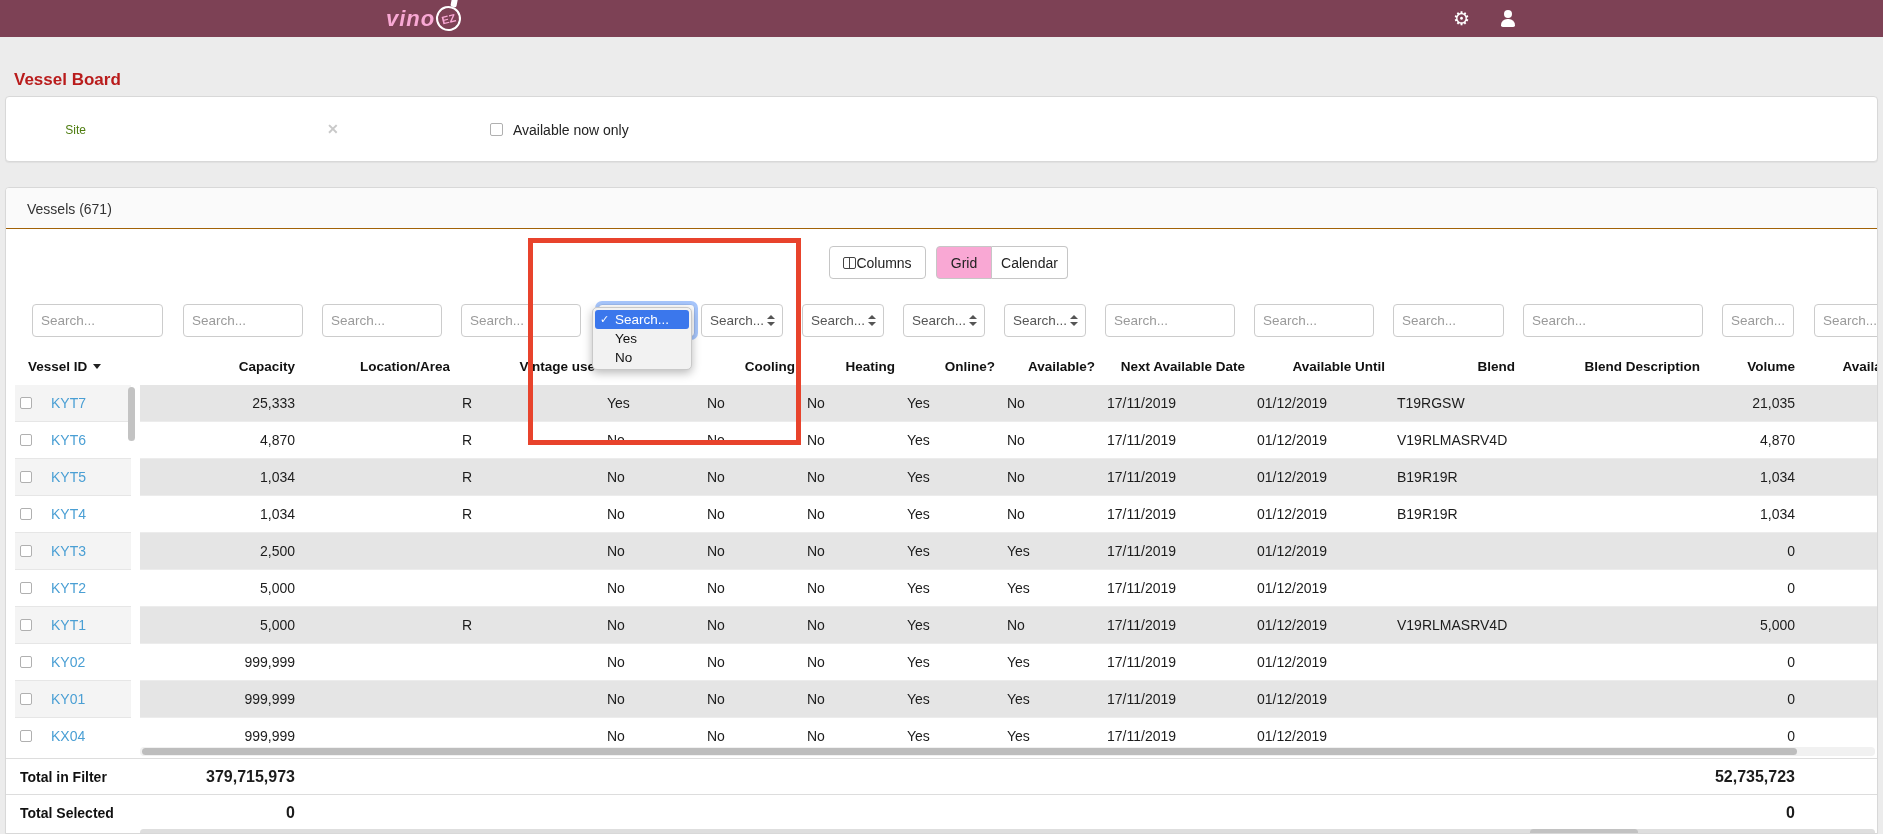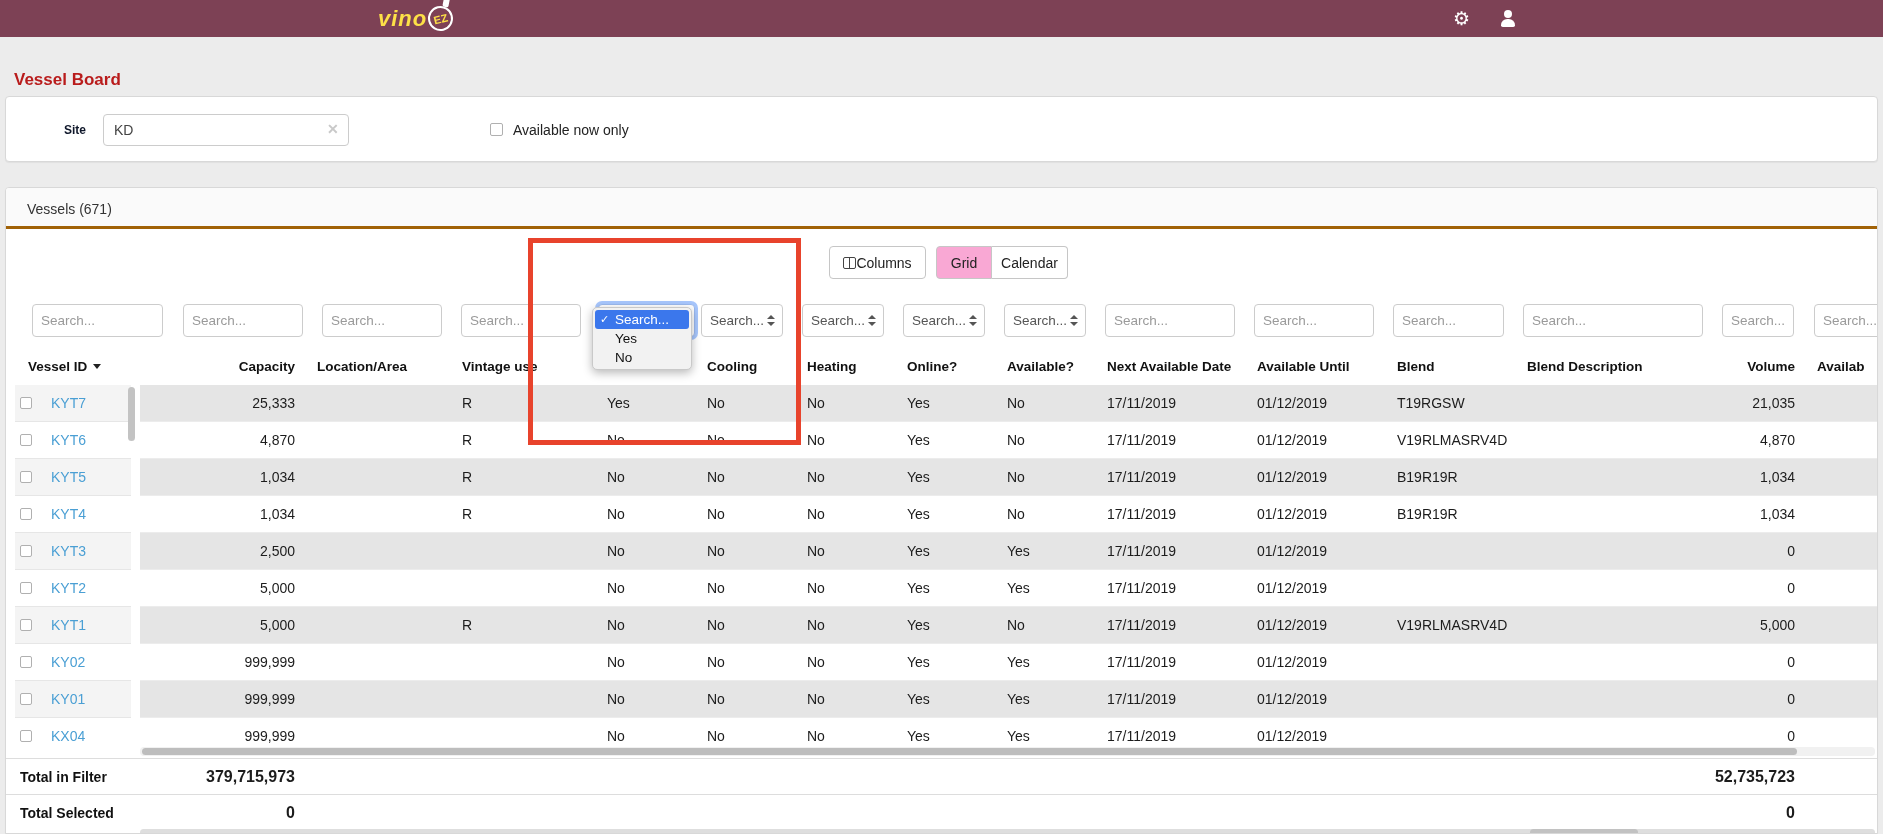--- a/index.html
+++ b/index.html
@@ -4,21 +4,21 @@
 <style>
   * { box-sizing: border-box; }
   html,body { margin:0; padding:0; }
   .page {
     position:relative; width:1883px; height:834px; background:#ececec;
     overflow:hidden; font-family:"Liberation Sans", sans-serif; color:#1c1c1c;
   }
 
   
   .nav { position:absolute; left:0; top:0; width:100%; height:37px; background:#7d4155; }
-  .logo { position:absolute; left:378px; top:0; height:37px; display:flex; align-items:center; color:#fde047; }
+  .logo { position:absolute; left:386px; top:0; height:37px; display:flex; align-items:center; color:#f9a8d4; }
   .logo-text { font-size:22px; font-weight:bold; font-style:italic; letter-spacing:1px; }
   .logo-badge { width:25px; height:25px; border:2px solid #fff; border-radius:50%;
     display:flex; align-items:center; justify-content:center; font-size:11px; font-weight:bold;
     transform:rotate(-14deg); margin-left:1px; position:relative; }
   .logo-badge::before { content:''; position:absolute; width:6px; height:10px; background:#fff;
     top:-9px; right:-2px; transform:rotate(25deg); border-radius:2px; }
   .nav-menu { position:absolute; left:473px; top:0; height:37px; display:flex; align-items:center;
     gap:28px; color:#fff; font-size:15px; white-space:nowrap; }
   .nav-item { cursor:default; }
   .nav-gear { position:absolute; left:1453px; top:0; height:37px; display:flex; align-items:center;
@@ -26,30 +26,30 @@
   .nav-user { position:absolute; left:1500px; top:10px; width:16px; height:17px; }
   .nav-user::before { content:''; position:absolute; left:4px; top:0; width:8px; height:8px; border-radius:50%; background:#fff; }
   .nav-user::after  { content:''; position:absolute; left:1px; top:9px; width:14px; height:8px; border-radius:7px 7px 2px 2px; background:#fff; }
 
   
   .page-title { position:absolute; left:14px; top:70px; font-size:17px; font-weight:bold; color:#b91c1c; }
 
   
   .card { background:#fff; border:1px solid #d8d8d8; border-radius:4px; box-shadow:0 1px 1px rgba(0,0,0,0.05); }
   .filter-card { position:absolute; left:5px; right:5px; top:96px; height:66px; }
-  .site-label { position:absolute; left:38px; top:26px; width:42px; text-align:right; font-size:12px; font-weight:bold; color:#0f172a; }
+  .site-label { position:absolute; left:38px; top:26px; width:42px; text-align:right; font-size:12px; font-weight:normal; color:#4d7c0f; }
   .site-input { position:absolute; left:97px; top:17px; width:246px; height:32px; border:1px solid #ccc; border-radius:4px;
     font-size:14px; color:#444; padding:0 28px 0 10px; font-family:"Liberation Sans",sans-serif; }
   .site-clear { position:absolute; left:321px; top:24px; color:#c9c9c9; font-size:14px; font-weight:bold; cursor:pointer; }
   .avail-checkbox { position:absolute; left:484px; top:26px; width:13px; height:13px; border:1px solid #b0b0b0; border-radius:2px; background:#fff; }
   .avail-label { position:absolute; left:507px; top:25px; font-size:14px; color:#222; }
 
   
   .vessels-card { position:absolute; left:5px; right:5px; top:187px; height:647px; border-radius:4px 4px 0 0; overflow:hidden; }
-  .panel-header { position:absolute; left:0; right:0; top:0; height:41px; background:#fafafa; border-bottom:3px solid #a16207; }
+  .panel-header { position:absolute; left:0; right:0; top:0; height:41px; background:#fafafa; border-bottom:1px solid #a16207; }
   .panel-title { position:absolute; left:21px; top:13px; font-size:14px; color:#333; }
 
   
   .btn { height:33px; background:#fff; border:1px solid #c6c6c6; font-size:14px; color:#222;
     font-family:"Liberation Sans",sans-serif; display:flex; align-items:center; justify-content:center; cursor:pointer; }
   .columns-btn { position:absolute; left:823px; top:58px; width:97px; border-radius:4px; }
   .columns-icon { width:13px; height:12px; border:1px solid #444; border-radius:2px; position:relative; }
   .columns-icon::after { content:''; position:absolute; left:5px; top:0; width:1px; height:10px; background:#444; }
   .btn-group { position:absolute; left:930px; top:58px; display:flex; }
   .btn-grid { width:56px; border-radius:4px 0 0 4px; background:#f9a8d4; }
@@ -81,21 +81,21 @@
   .dd-item .check { position:absolute; left:5px; top:0; font-size:11px; }
   .dd-item.selected { background:#3b77ec; color:#fff; }
 
   
   .cols-grid { display:grid; grid-template-columns:165px 145px 145px 100px 100px 100px 100px 100px 150px 140px 130px 185px 105px 85px; }
   .frozen-header { position:absolute; left:9px; top:160px; width:120px; height:37px; display:flex; align-items:center;
     padding-left:13px; font-size:13.5px; font-weight:bold; color:#111; }
   .sort-caret { width:0; height:0; border-left:4px solid transparent; border-right:4px solid transparent;
     border-top:5px solid #222; margin-left:6px; display:inline-block; }
   .header-grid { position:absolute; left:134px; top:160px; right:0; height:37px; align-items:center; }
-  .hcell { font-size:13.5px; font-weight:bold; color:#111; padding-left:12px; white-space:nowrap; overflow:hidden; }
+  .hcell { font-size:13.5px; font-weight:bold; color:#111; padding-left:12px; white-space:nowrap; overflow:hidden;text-align:right; }
   .hcell.right { text-align:right; padding-right:10px; padding-left:0; }
 
   
   .frozen-col { position:absolute; left:9px; top:197px; width:116px; height:362px; overflow:hidden; }
   .frozen-cell { height:37px; border-bottom:1px solid #e6e6e6; display:flex; align-items:center; gap:19px; padding-left:5px; }
   .frozen-cell.odd { background:#f4f4f4; }
   .cb { width:12px; height:12px; border:1px solid #b0b0b0; border-radius:2px; background:#fff; flex:0 0 auto; }
   .vlink { color:#4a9fd4; font-size:14px; cursor:pointer; }
   .vscroll { position:absolute; left:122px; top:199px; width:7px; height:358px; }
   .vscroll-thumb { width:7px; height:54px; background:#c3c3c3; border-radius:4px; }
@@ -136,21 +136,20 @@
       <span class="logo-badge">EZ</span>
     </div>
     <div class="nav-gear">⚙</div>
     <div class="nav-user"></div>
   </div>
 
   <div class="page-title">Vessel Board</div>
 
   <div class="card filter-card">
     <div class="site-label">Site</div>
-    <input class="site-input" value="KD" style="">
     <span class="site-clear">✕</span>
     <span class="avail-checkbox"></span>
     <span class="avail-label">Available now only</span>
   </div>
 
   <div class="card vessels-card">
     <div class="panel-header">
       <div class="panel-title">Vessels (671)</div>
     </div>
 

